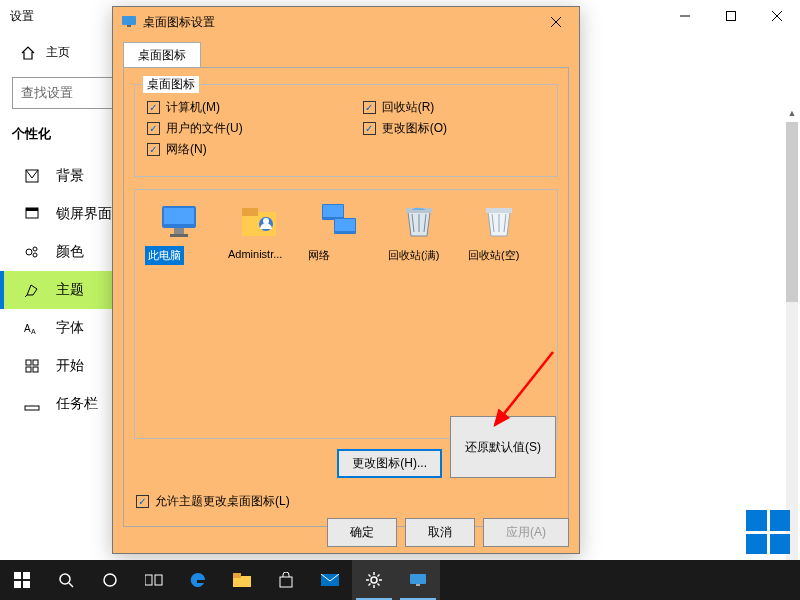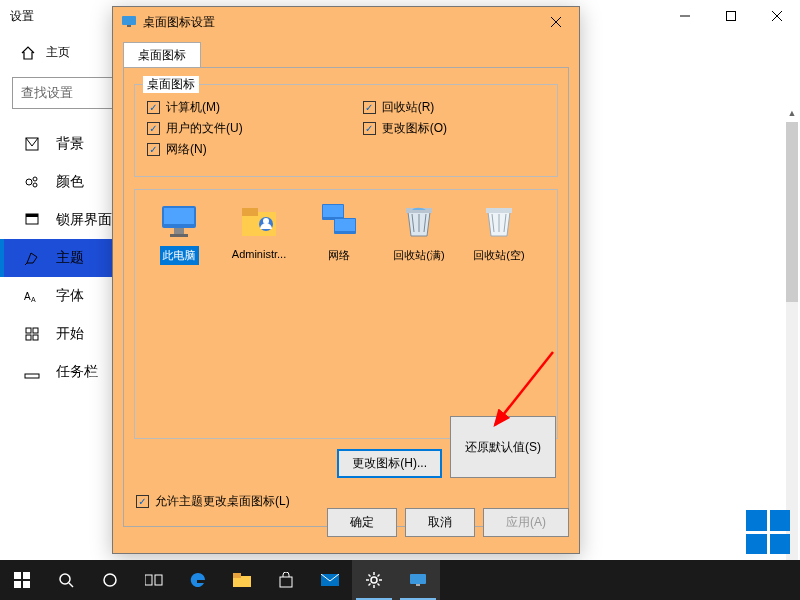--- a/index.html
+++ b/index.html
@@ -10,21 +10,21 @@
 .settings-titlebar { height: 32px; display: flex; align-items: center; justify-content: space-between; padding-left: 10px; }
 .settings-title { font-size: 12px; color: #000; }
 .win-btns { display: flex; }
 .win-btn { width: 46px; height: 32px; display: flex; align-items: center; justify-content: center; color: #000; }
 .settings-body { display: flex; }
 .sidebar { width: 210px; padding-left: 12px; }
 .home-row { display: flex; align-items: center; gap: 10px; padding: 12px 8px; font-size: 12px; }
 .search-box { width: 170px; height: 32px; border: 1px solid #999; display: flex; align-items: center; padding: 0 8px; font-size: 13px; color: #666; background: #fff; margin: 4px 0 16px 0; justify-content: space-between; }
 .section-label { font-size: 13px; font-weight: bold; margin-bottom: 14px; }
 .nav-item { display: flex; align-items: center; gap: 16px; padding: 10px 12px; font-size: 14px; color: #000; position: relative; margin-left: -12px; padding-left: 24px; }
-.nav-item.active { background: #1d4ed8; }
+.nav-item.active { background: #bef264; }
 .nav-item.active::before { content: ""; position: absolute; left: 0; top: 0; bottom: 0; width: 4px; background: #0078d7; }
 .nav-icon { width: 16px; height: 16px; display: flex; align-items: center; justify-content: center; }
 .main-area { flex: 1; padding: 28px 0 0 10px; position: relative; }
 .main-heading { font-size: 24px; font-weight: 300; margin-bottom: 18px; }
 .main-sub { font-size: 14px; color: #333; }
 .scroll-track { position: absolute; right: 2px; top: 90px; width: 12px; height: 440px; background: #f0f0f0; }
 .scroll-thumb { position: absolute; top: 0; width: 100%; height: 180px; background: #ccc; }
 .scroll-arrow { position: absolute; width: 12px; height: 12px; font-size: 9px; text-align: center; color: #666; }
 
 
@@ -34,29 +34,29 @@
 .dlg-close { width: 42px; height: 26px; display: flex; align-items: center; justify-content: center; }
 .dlgbody { padding: 4px 10px 8px 10px; }
 .tab { display: inline-block; border: 1px solid #aaa; border-bottom: none; padding: 4px 14px; font-size: 12px; background: #fff; position: relative; top: 1px; }
 .tabpanel { border: 1px solid #aaa; padding: 10px; height: 460px; position: relative; }
 .group { border: 1px solid #bbb; padding: 10px 12px 14px 12px; position: relative; margin-top: 6px; }
 .group-title { position: absolute; top: -9px; left: 8px; background: #fff; padding: 0 4px; font-size: 12px; }
 .chk-row { display: flex; gap: 120px; }
 .chk { display: flex; align-items: center; gap: 6px; font-size: 12px; margin: 4px 0; }
 .chkbox { width: 13px; height: 13px; border: 1px solid #333; display: flex; align-items: center; justify-content: center; font-size: 10px; color: #0066cc; }
 .icon-preview { border: 1px solid #bbb; height: 250px; margin-top: 12px; padding: 10px; display: flex; gap: 12px; align-items: flex-start; }
-.preview-item { width: 68px; text-align: center; }
+.preview-item { width: 68px; text-align: left; }
 .preview-item .ico { width: 42px; height: 42px; margin: 0 auto 4px; display: flex; align-items: center; justify-content: center; }
 .preview-item .lbl { font-size: 11px; padding: 2px 3px; display: inline-block; white-space: nowrap; overflow: hidden; text-overflow: ellipsis; max-width: 68px; }
 .preview-item.selected .lbl { background: #0078d7; color: #fff; }
 .btn-row { position: absolute; right: 12px; bottom: 48px; display: flex; gap: 8px; }
 .btn { border: 1px solid #888; background: #e9e9e9; padding: 5px 14px; font-size: 12px; }
 .btn.focus { border: 2px solid #0078d7; padding: 4px 13px; margin-top: 33px; }
 .allow-chk { position: absolute; left: 12px; bottom: 16px; display: flex; align-items: center; gap: 6px; font-size: 12px; }
-.dlg-btns { position: absolute; bottom: 16px; right: 10px; display: flex; gap: 8px; border-radius: 8px; }
+.dlg-btns { position: absolute; bottom: 6px; right: 10px; display: flex; gap: 8px; border-radius: 8px; }
 .dlg-btns .btn { padding: 5px 22px; }
 .btn.disabled { color: #999; }
 
 
 .arrow { position: absolute; left: 370px; top: 340px; pointer-events: none; }
 
 
 .taskbar { position: absolute; left: 0; right: 0; bottom: 0; height: 40px; background: #1a1a1a; display: flex; align-items: center; }
 .tb-item { width: 44px; height: 40px; display: flex; align-items: center; justify-content: center; color: #fff; position: relative; }
 .tb-item.active { background: #333; }
@@ -104,48 +104,49 @@
           </span>
         <span>主页</span>
       </div>
       <div class="search-box">
         <span>查找设置</span>
         <span><svg width="14" height="14" viewBox="0 0 14 14">
               <circle cx="6" cy="6" r="4" fill="none" stroke="#666"></circle>
               <line x1="9" y1="9" x2="13" y2="13" stroke="#666"></line>
             </svg></span>
       </div>
+      <div class="section-label">个性化</div>
       <div id="nav-items">
           <div class="nav-item">
             <span class="nav-icon">
               <svg width="16" height="16" viewBox="0 0 16 16">
                 <rect x="2" y="2" width="12" height="12" fill="none" stroke="#000"></rect>
                 <path d="M2 2 L8 10 L14 2" fill="none" stroke="#000"></path>
               </svg>
             </span>
             <span>背景</span>
+          </div>
+          <div class="nav-item">
+            <span class="nav-icon">
+              <svg width="16" height="16" viewBox="0 0 16 16">
+                <rect x="2" y="2" width="12" height="10" fill="none" stroke="#000"></rect>
+                <rect x="2" y="2" width="12" height="3" fill="#000"></rect>
+              </svg>
+            </span>
+            <span>锁屏界面</span>
           </div>
           <div class="nav-item">
             <span class="nav-icon">
               <svg width="16" height="16" viewBox="0 0 16 16">
                 <circle cx="5" cy="8" r="3" fill="none" stroke="#000"></circle>
                 <circle cx="11" cy="5" r="2" fill="none" stroke="#000"></circle>
                 <circle cx="11" cy="11" r="2" fill="none" stroke="#000"></circle>
               </svg>
             </span>
             <span>颜色</span>
-          </div>
-          <div class="nav-item">
-            <span class="nav-icon">
-              <svg width="16" height="16" viewBox="0 0 16 16">
-                <rect x="2" y="2" width="12" height="10" fill="none" stroke="#000"></rect>
-                <rect x="2" y="2" width="12" height="3" fill="#000"></rect>
-              </svg>
-            </span>
-            <span>锁屏界面</span>
           </div>
           <div class="nav-item active">
             <span class="nav-icon">
               <svg width="16" height="16" viewBox="0 0 16 16">
                 <path d="M3 13 L7 3 L13 7 L9 13 Z" fill="none" stroke="#000"></path>
                 <line x1="3" y1="13" x2="1" y2="15" stroke="#000"></line>
               </svg>
             </span>
             <span>主题</span>
           </div>

